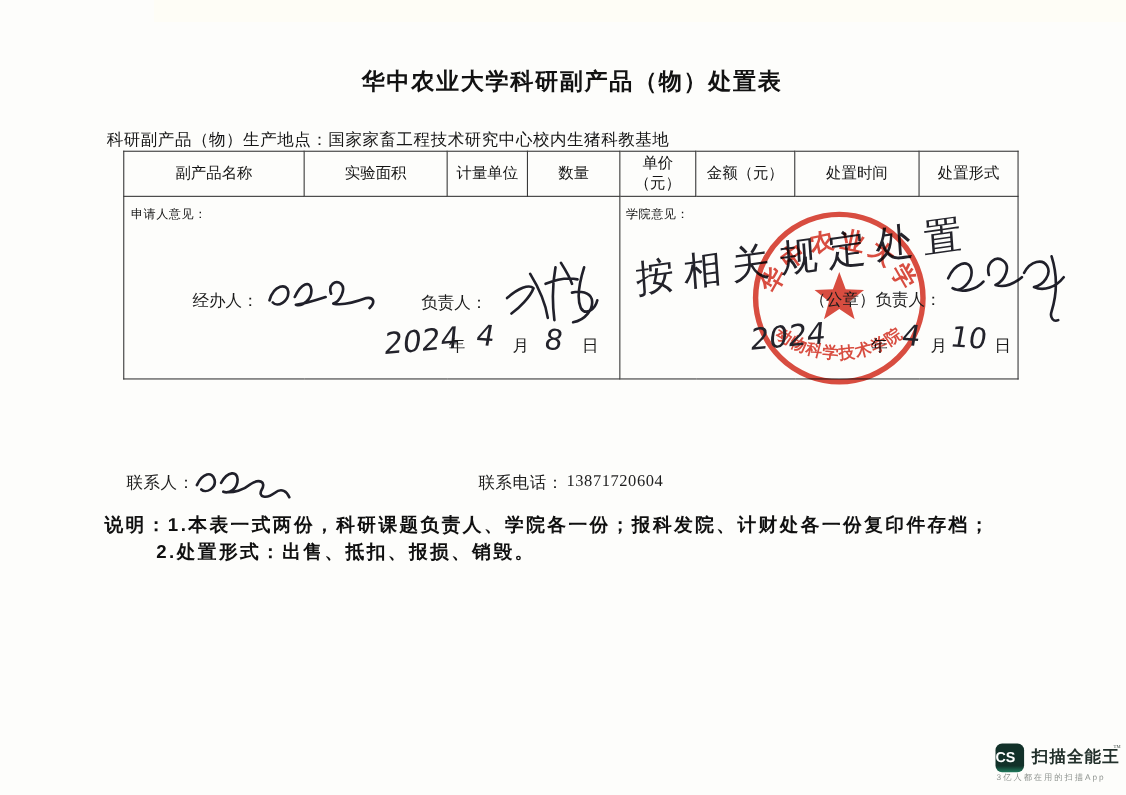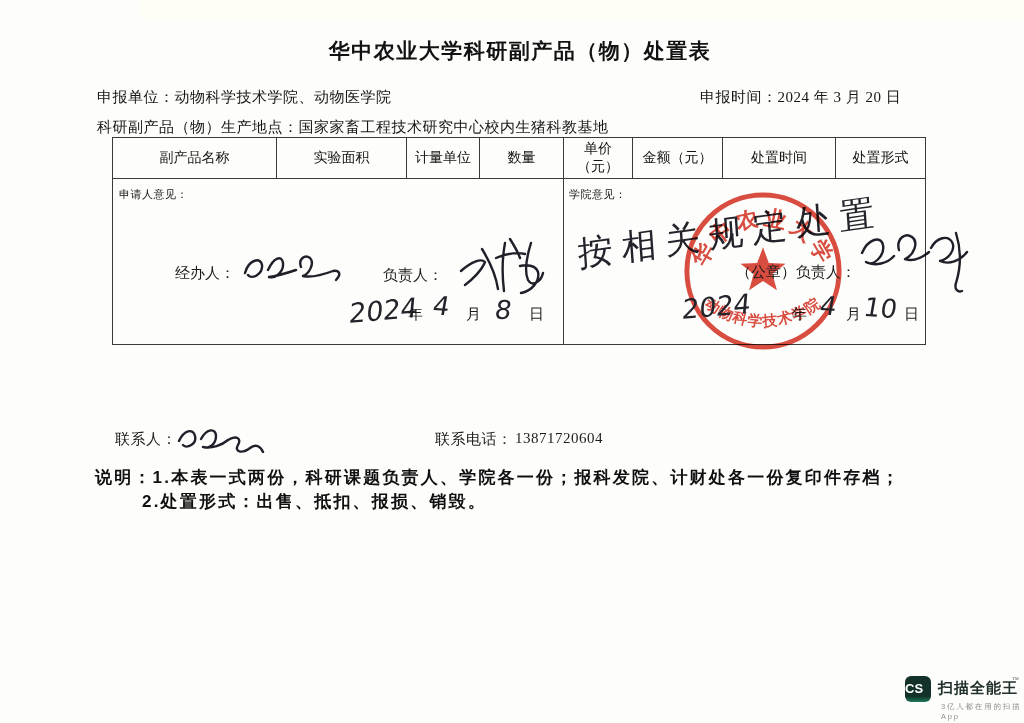--- a/index.html
+++ b/index.html
@@ -1,21 +1,21 @@
 <!DOCTYPE html>
 <html><head>
 <meta charset="utf-8">
 <style>
   html,body{margin:0;padding:0;background:#e9e9e9;}
   #page{position:relative;width:1024px;height:723px;background:#fdfdfb;overflow:hidden;
         font-family:"Liberation Serif","DejaVu Serif",serif;color:#1d1d1d;}
   .abs{position:absolute;}
   .scan-band{left:140px;top:0;width:884px;height:20px;background:#fffdf2;opacity:.65;}
 
-  .title{left:0;top:37px;width:1024px;text-align:center;padding-left:16px;box-sizing:border-box;
+  .title{left:0;top:60px;width:1024px;text-align:center;padding-left:16px;box-sizing:border-box;
          font-family:"Liberation Sans","DejaVu Sans",sans-serif;
          font-size:21px;font-weight:bold;letter-spacing:1.5px;color:#121212;}
   .meta{font-size:15px;letter-spacing:.5px;color:#161616;}
   .m1l{left:97px;top:88px;}
   .m1r{left:700px;top:88px;}
   .m2{left:97px;top:118px;}
 
   table.form{position:absolute;left:112px;top:137px;border-collapse:collapse;table-layout:fixed;
              width:813px;font-size:14px;color:#141414;}
   table.form td{border:1.6px solid #3a3a3a;text-align:center;vertical-align:middle;padding:0;
@@ -40,33 +40,31 @@
          font-size:17px;letter-spacing:2.2px;color:#101010;text-align:center;}
 
   .wm-badge{left:905px;top:676px;width:26px;height:26px;border-radius:6px;
             background:linear-gradient(180deg,#123129 0%,#123129 78%,#1f7a5c 100%);
             color:#ffffff;font-family:"Liberation Sans","DejaVu Sans",sans-serif;
             font-weight:bold;font-size:13px;line-height:26px;text-align:left;letter-spacing:0;}
   .wm-name{left:938px;top:679px;font-family:"Liberation Sans","DejaVu Sans",sans-serif;
            font-size:15px;font-weight:600;color:#22302b;letter-spacing:1px;}
   .wm-tm{left:1012px;top:676px;font-size:7px;color:#55605c;}
   .wm-tag{left:906px;top:702px;font-family:"Liberation Sans","DejaVu Sans",sans-serif;
-          font-size:7.5px;color:#8e938f;letter-spacing:1.8px;margin-left:35px;}
+          font-size:7.5px;color:#8e938f;letter-spacing:1.8px;}
 </style>
 </head>
 <body>
 
 <div id="page">
 
   <div class="abs scan-band"></div>
 
   <div class="abs title">华中农业大学科研副产品（物）处置表</div>
 
-  <div class="abs meta m1l">申报单位：动物科学技术学院、动物医学院</div>
-  <div class="abs meta m1r">申报时间：2024 年 3 月 20 日</div>
   <div class="abs meta m2">科研副产品（物）生产地点：国家家畜工程技术研究中心校内生猪科教基地</div>
 
   <table class="form">
     <colgroup>
       <col style="width:164px">
         <col style="width:130px">
         <col style="width:73px">
         <col style="width:84px">
       <col style="width:69px">
         <col style="width:90px">

